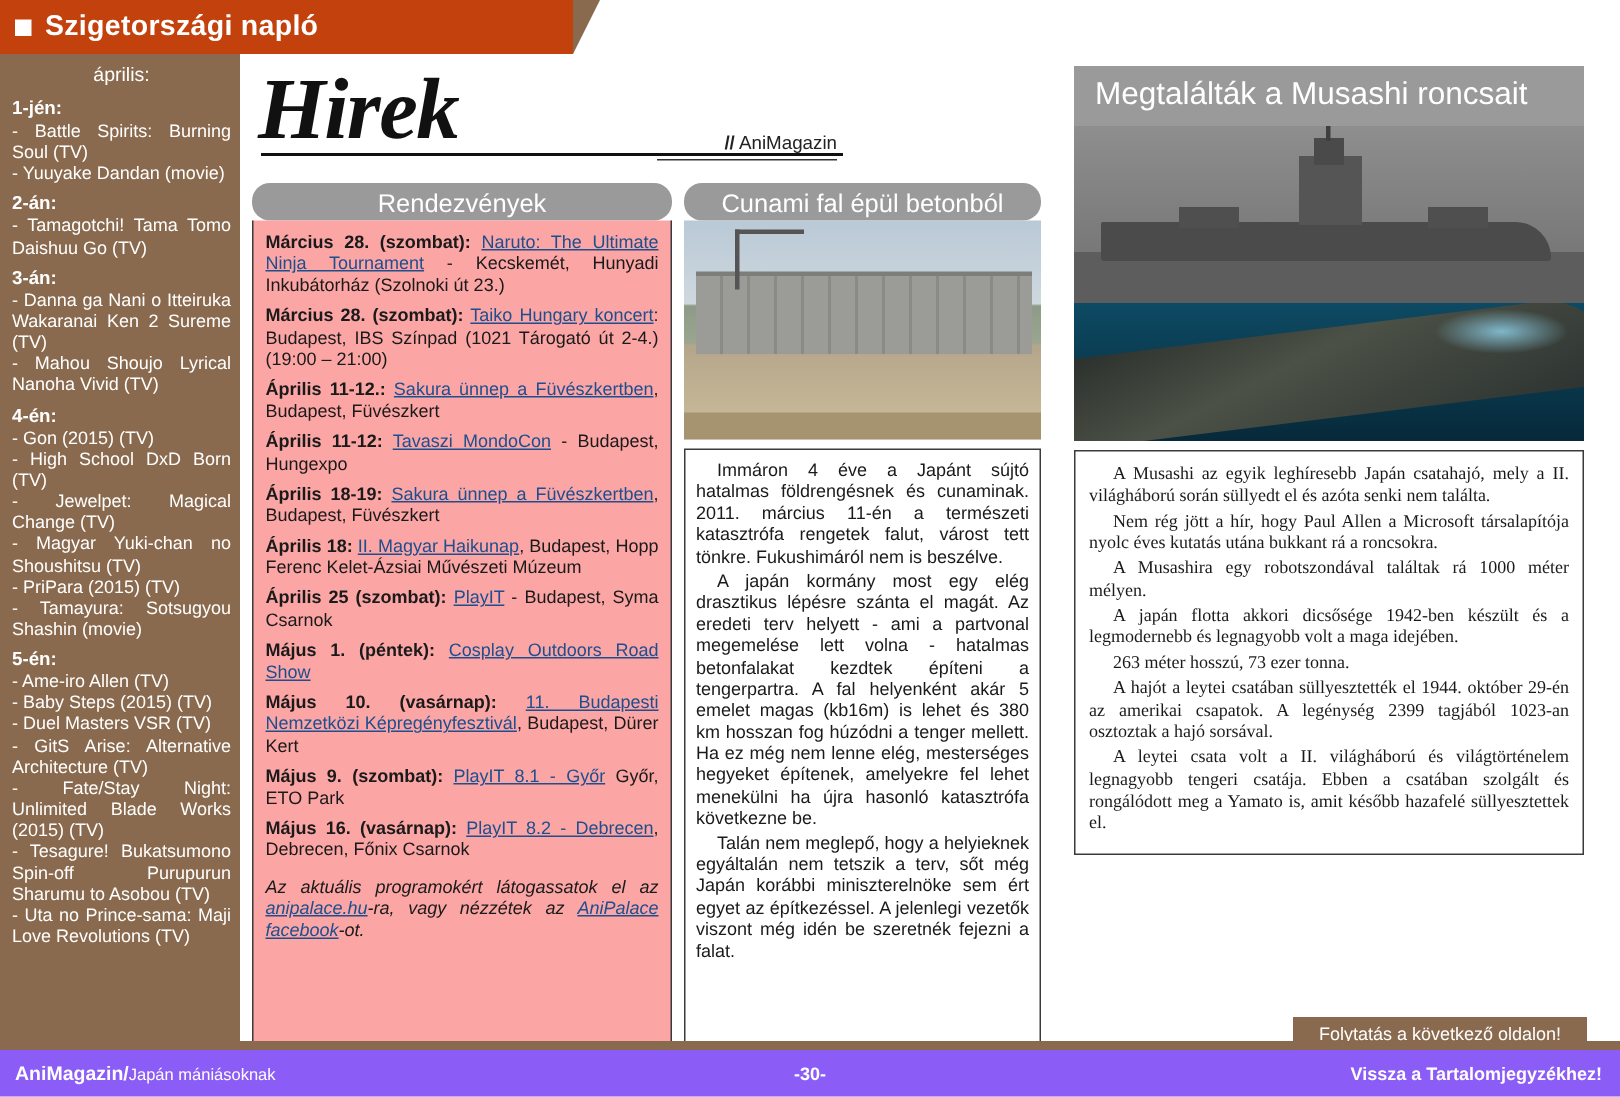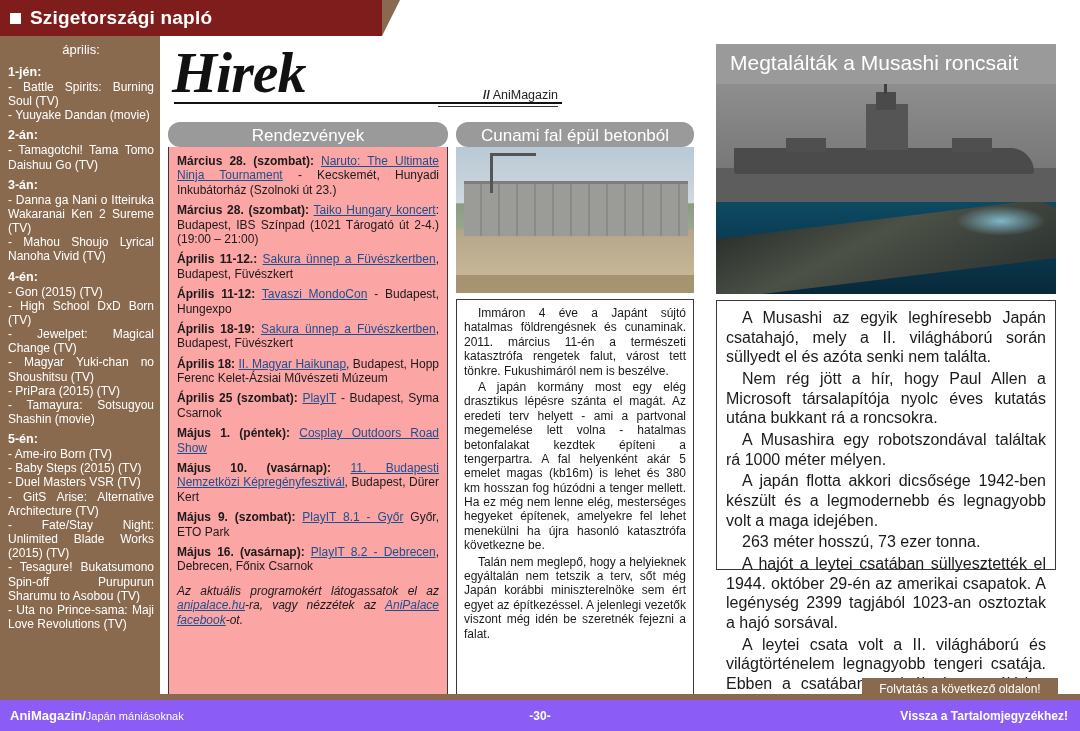--- a/index.html
+++ b/index.html
@@ -24,21 +24,21 @@
   }
   .left-col .lead{font-weight:normal;font-size:13px;margin:36px 0 8px 0;text-align:center;}
   .left-col .daygroup{margin:0 0 6px 0;}
   .left-col .day{font-weight:bold;font-size:12.5px;margin:6px 0 1px 0;}
   .left-col .entry{font-size:12px;line-height:1.18;text-align:justify;margin:0;}
   .left-col .entry:before{content:"- ";}
 
   
   .title-bar{
     position:absolute;left:0;top:0;height:36px;width:382px;
-    background:#7f1d1d;
+    background:#c2410c;
     display:flex;align-items:center;
     padding-left:10px;box-sizing:border-box;
   }
   .title-bar .sq{
     width:11px;height:11px;background:#ffffff;margin-right:9px;flex:0 0 auto;
   }
   .title-bar .txt{
     color:#ffffff;font-size:19px;font-weight:bold;letter-spacing:.2px;
   }
   .title-bar-shadow{
@@ -164,21 +164,21 @@
   .mus-photo2 .glow{
     position:absolute;right:10px;top:4px;width:90px;height:30px;
     background:radial-gradient(ellipse at center,#7fb7c9 0%,rgba(13,74,99,0) 70%);
   }
   .mus-body{
     border:1px solid #3a3a3a;
     margin-top:6px;
     padding:7px 9px;
     box-sizing:border-box;
     height:270px;
-    font-size:16px;line-height:1.23;text-align:justify;
+    font-size:12px;line-height:1.23;text-align:justify;font-family:Liberation Serif, serif;
   }
   .mus-body p{margin:0 0 2px 0;text-indent:16px;}
 
   .cont-btn{
     position:absolute;left:862px;top:678px;width:196px;height:22px;
     background:#8a6a4e;color:#ffffff;
     font-size:12px;display:flex;align-items:center;justify-content:center;
   }
 
   
@@ -224,21 +224,21 @@
           <div class="day">4-én:</div>
           <div class="entry">Gon (2015) (TV)</div>
           <div class="entry">High School DxD Born (TV)</div>
           <div class="entry">Jewelpet: Magical Change (TV)</div>
           <div class="entry">Magyar Yuki-chan no Shoushitsu (TV)</div>
           <div class="entry">PriPara (2015) (TV)</div>
           <div class="entry">Tamayura: Sotsugyou Shashin (movie)</div>
         </div>
         <div class="daygroup">
           <div class="day">5-én:</div>
-          <div class="entry">Ame-iro Born (TV)</div>
+          <div class="entry">Ame-iro Allen (TV)</div>
           <div class="entry">Baby Steps (2015) (TV)</div>
           <div class="entry">Duel Masters VSR (TV)</div>
           <div class="entry">GitS Arise: Alternative Architecture (TV)</div>
           <div class="entry">Fate/Stay Night: Unlimited Blade Works (2015) (TV)</div>
           <div class="entry">Tesagure! Bukatsumono Spin-off Purupurun Sharumu to Asobou (TV)</div>
           <div class="entry">Uta no Prince-sama: Maji Love Revolutions (TV)</div>
         </div>
       </div>
   </div>
   <div class="left-bottom-block"></div>

